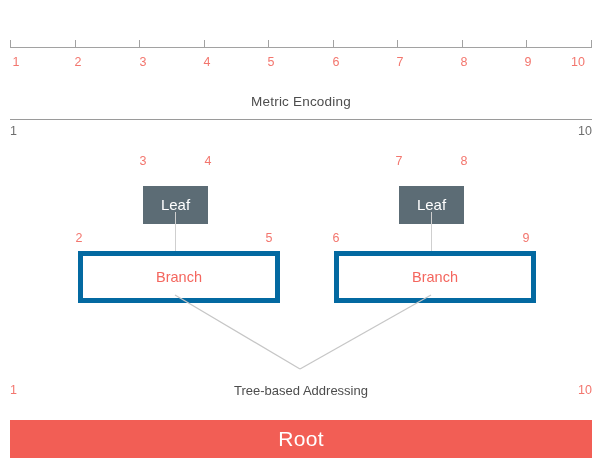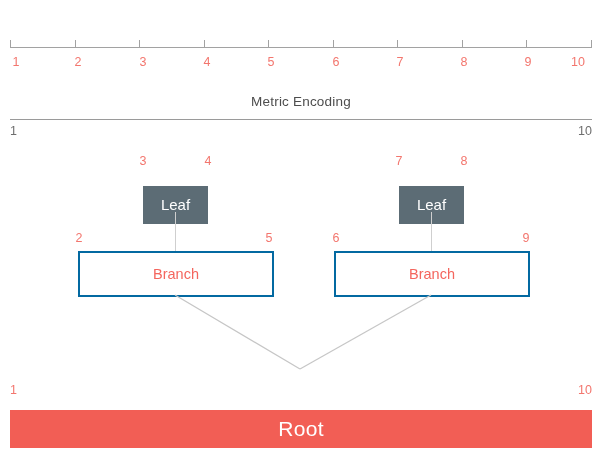--- a/index.html
+++ b/index.html
@@ -30,31 +30,31 @@
   .range-num{position:absolute;top:124px;font-size:12.5px;color:#6e6e6e;}
   .node-num{position:absolute;width:20px;text-align:center;font-size:12.5px;color:#f3766e;}
   .leaf{
     position:absolute;top:186px;width:65px;height:38px;
     background:#5c6c75;color:#ffffff;
     font-size:15px;text-align:center;line-height:38px;
   }
   .vconn{position:absolute;top:212px;width:1px;height:40px;background:#cfcfcf;}
   .branch{
     position:absolute;top:251px;width:192px;height:42px;
-    background:#ffffff;border:2px solid #0369a1;
+    background:#ffffff;border:5px solid #0369a1;
     color:#f4665e;font-size:14.5px;text-align:center;line-height:42px;
   }
   .vlines{position:absolute;left:0;top:0;width:602px;height:461px;pointer-events:none;}
   .bottom-label{position:absolute;top:383px;font-size:12.5px;}
   .tree-title{
     position:absolute;top:383px;left:0;width:602px;text-align:center;
     font-size:13px;color:#4d4d4d;
   }
   .root{
-    position:absolute;left:10px;top:410px;width:582px;height:38px;
+    position:absolute;left:10px;top:420px;width:582px;height:38px;
     background:#f25e55;color:#ffffff;
     font-size:21px;text-align:center;line-height:38px;letter-spacing:.3px;
   }
 </style>
 </head>
 <body>
 
 <div class="stage">
 
   <div class="hline metric-line"></div>
@@ -104,17 +104,18 @@
   <span class="node-num" style="left:326px;top:231px">6</span>
   <span class="node-num" style="left:516px;top:231px">9</span>
   <div class="branch" style="left:334px">Branch</div>
 
   <svg class="vlines" viewBox="0 0 602 461" xmlns="http://www.w3.org/2000/svg">
     <line x1="175" y1="295" x2="300" y2="369" stroke="#c6c6c6" stroke-width="1.2"></line>
     <line x1="431" y1="295" x2="300" y2="369" stroke="#c6c6c6" stroke-width="1.2"></line>
   </svg>
 
   <span class="bottom-label red" style="left:10px">1</span>
+  <div class="tree-title">Tree-based Addressing</div>
   <span class="bottom-label red" style="right:10px">10</span>
 
   <div class="root">Root</div>
 
 </div>
 
 </body></html>

